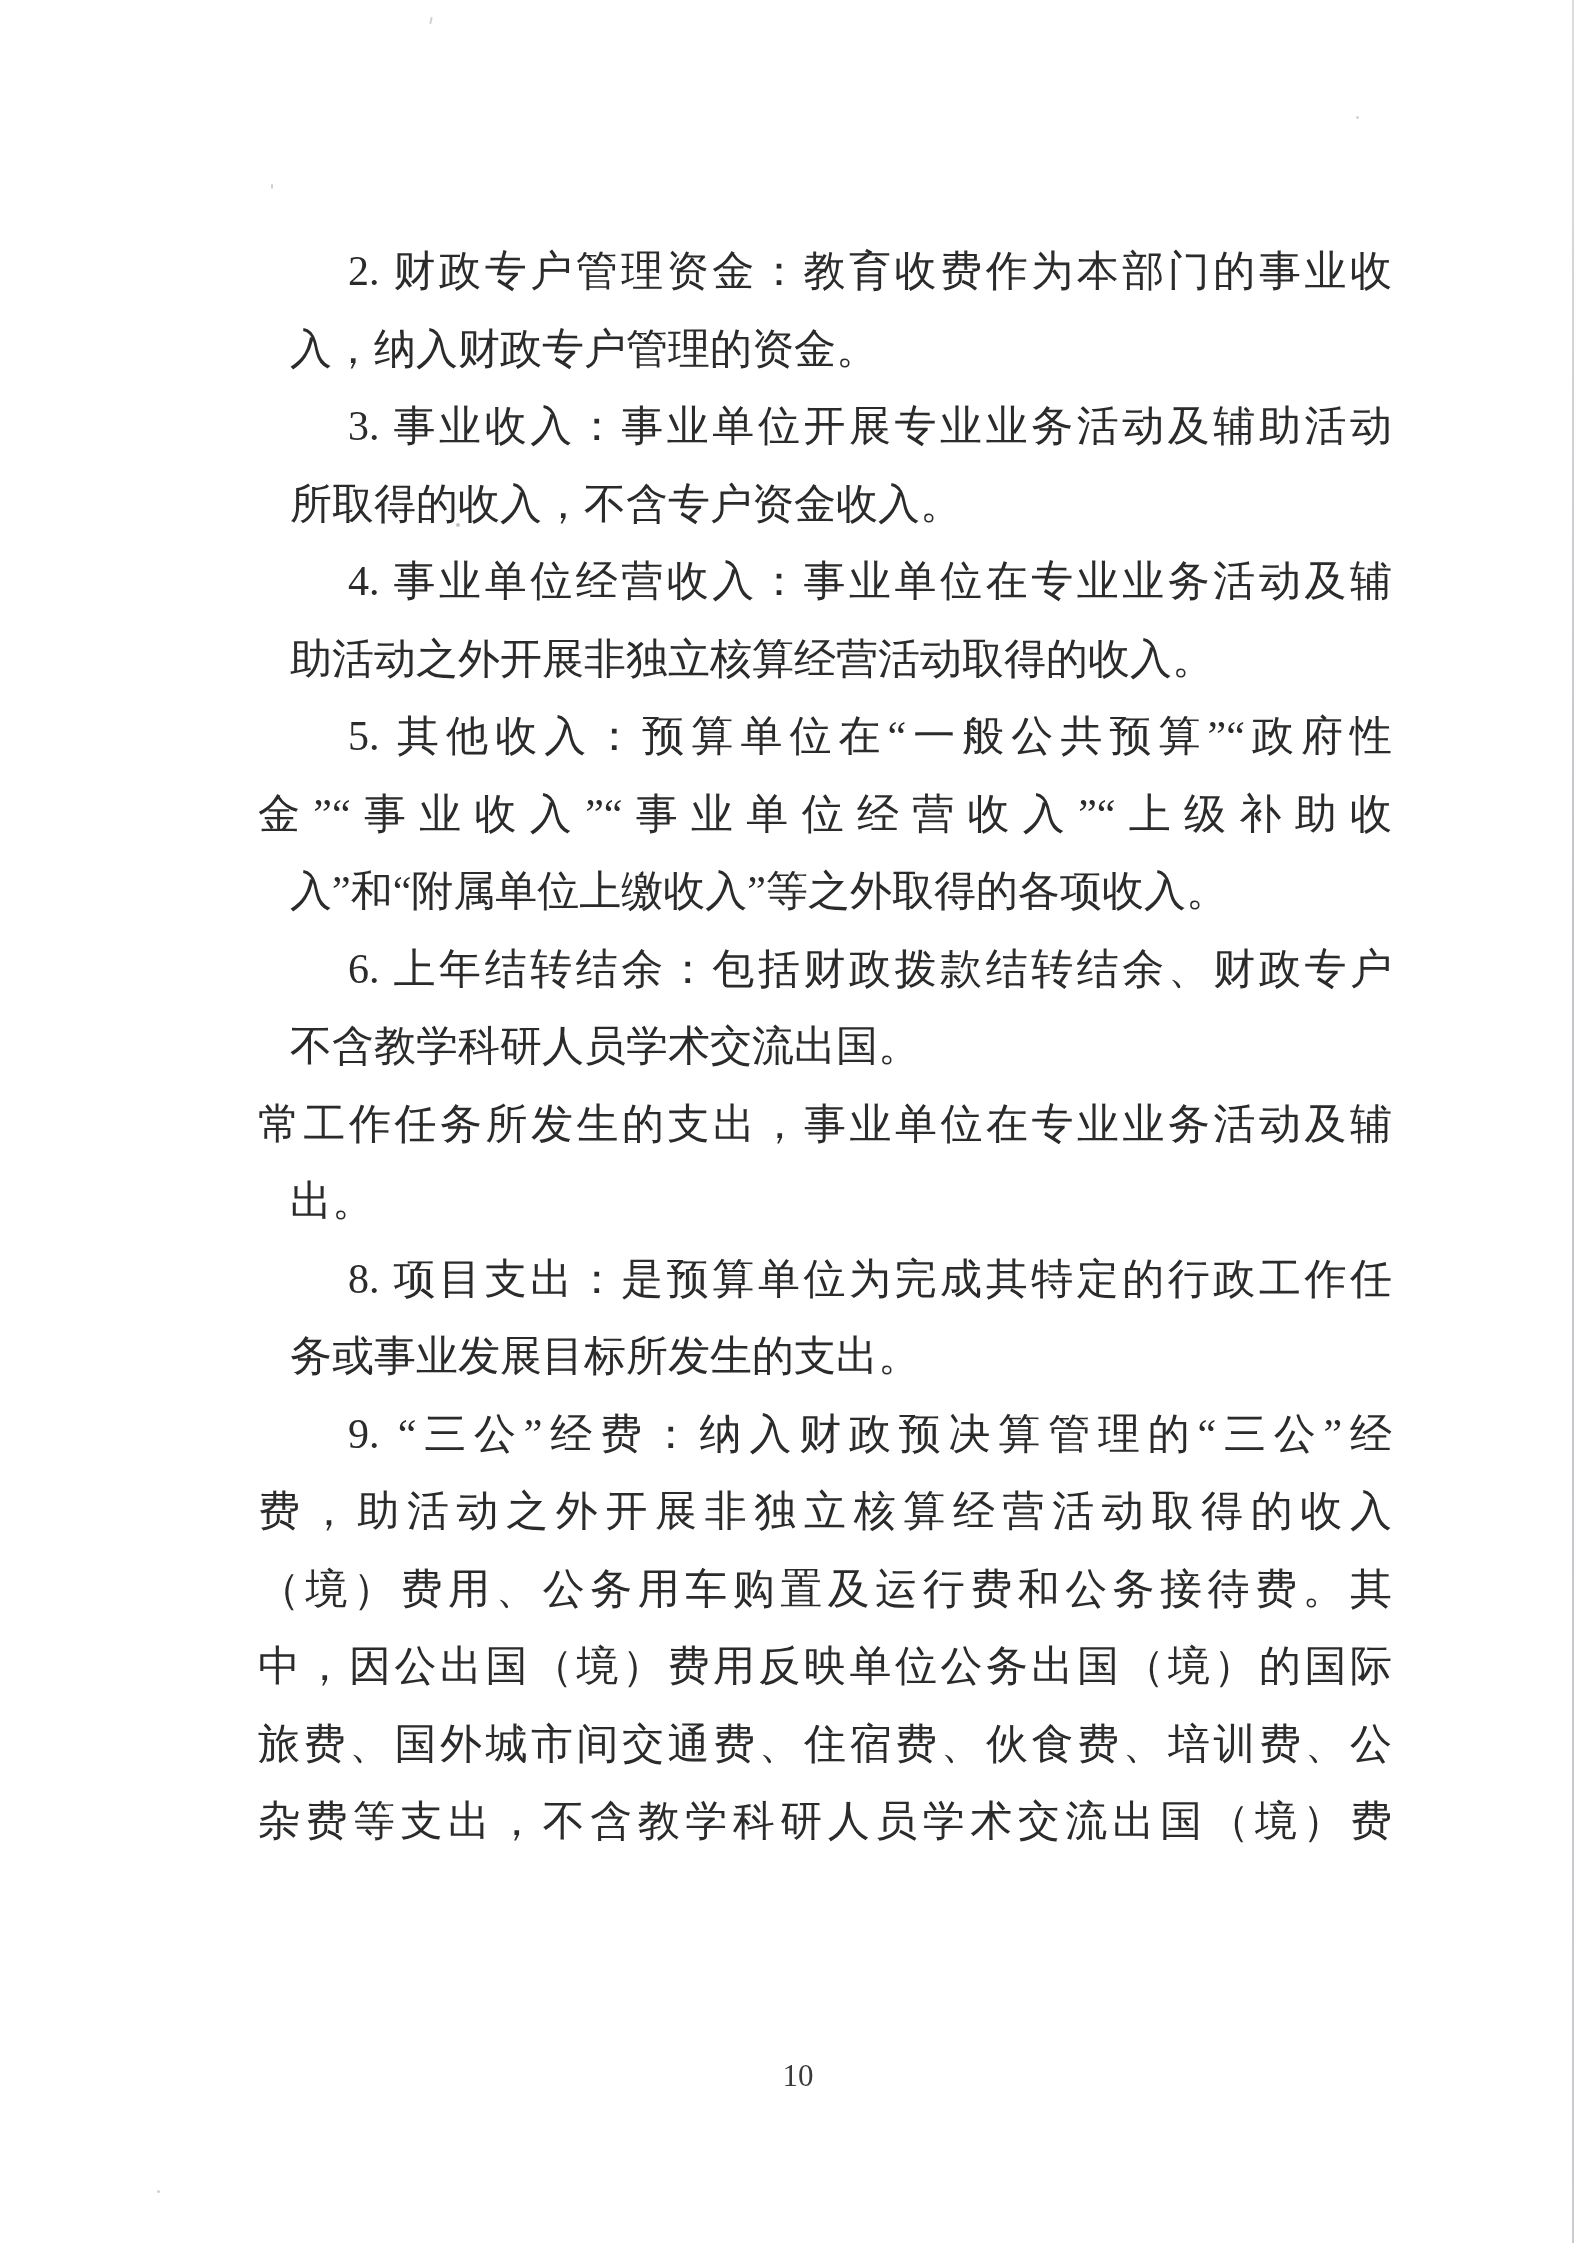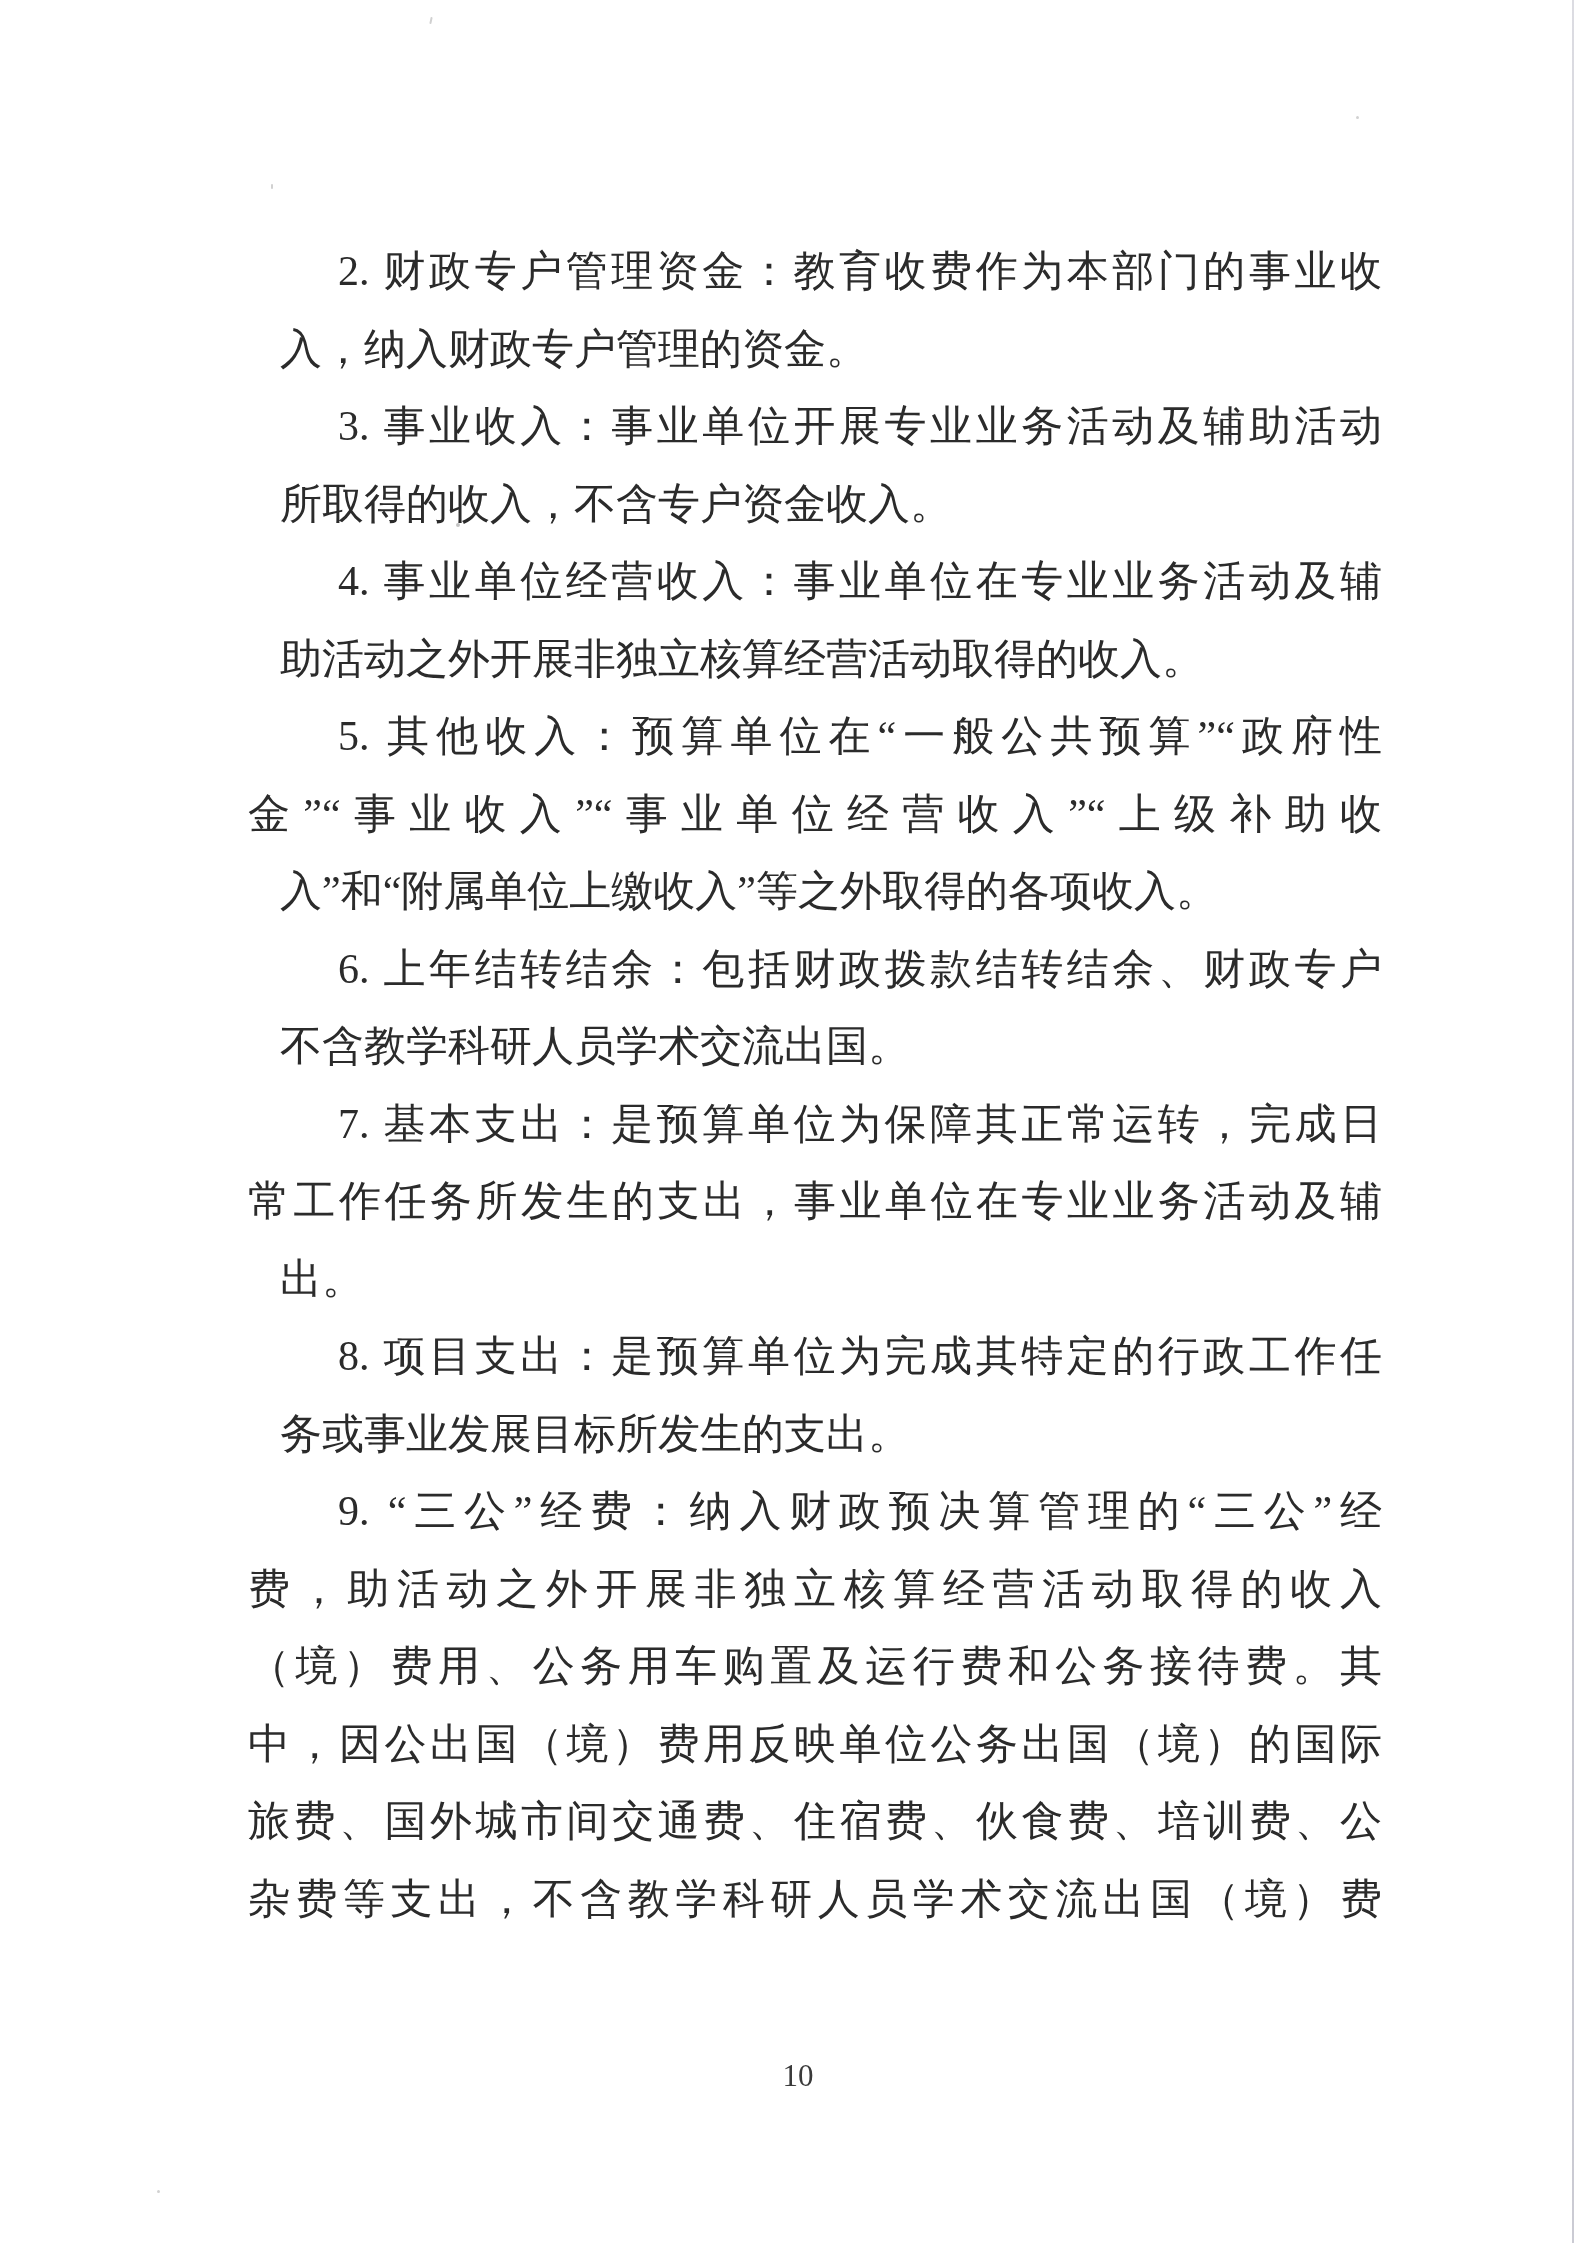--- a/index.html
+++ b/index.html
@@ -13,21 +13,21 @@
   .page {
     position: relative;
     width: 1587px;
     height: 2243px;
     background: #ffffff;
     font-family: "Liberation Serif", "DejaVu Serif", serif;
   }
   
   .text-block {
     position: absolute;
-    left: 248px;
+    left: 258px;
     top: 233px;
     width: 1134px;
     font-size: 42px;
     line-height: 77.5px;
     color: #2b2b2b;
     letter-spacing: 0;
   }
   .ln {
     text-align: justify;
     text-align-last: justify;
@@ -86,21 +86,20 @@
     <div class="ln first">4. 事业单位经营收入：事业单位在专业业务活动及辅</div>
     <div class="ln end">助活动之外开展非独立核算经营活动取得的收入。</div>
 
     <div class="ln first">5. 其他收入：预算单位在“一般公共预算”“政府性</div>
     <div class="ln mid">金”“事业收入”“事业单位经营收入”“上级补助收</div>
     <div class="ln end">入”和“附属单位上缴收入”等之外取得的各项收入。</div>
 
     <div class="ln first">6. 上年结转结余：包括财政拨款结转结余、财政专户</div>
     <div class="ln end">不含教学科研人员学术交流出国。</div>
 
-    <div class="ln first">7. 基本支出：是预算单位为保障其正常运转，完成日</div>
     <div class="ln mid">常工作任务所发生的支出，事业单位在专业业务活动及辅</div>
     <div class="ln end">出。</div>
 
     <div class="ln first">8. 项目支出：是预算单位为完成其特定的行政工作任</div>
     <div class="ln end">务或事业发展目标所发生的支出。</div>
 
     <div class="ln first">9. “三公”经费：纳入财政预决算管理的“三公”经</div>
     <div class="ln mid">费，助活动之外开展非独立核算经营活动取得的收入</div>
     <div class="ln mid">（境）费用、公务用车购置及运行费和公务接待费。其</div>
     <div class="ln mid">中，因公出国（境）费用反映单位公务出国（境）的国际</div>

